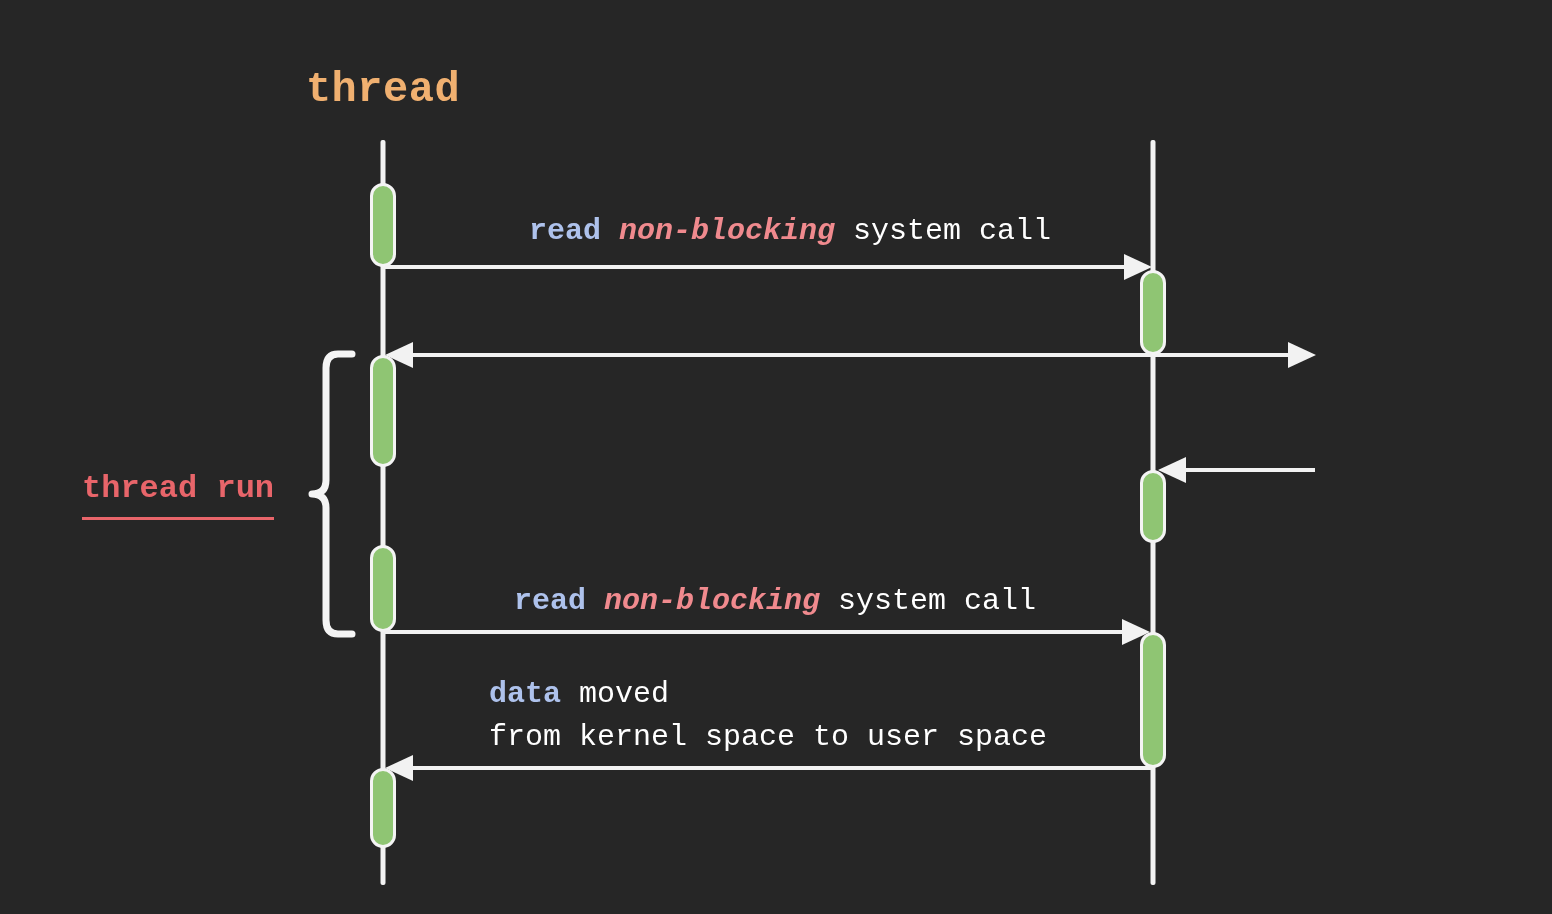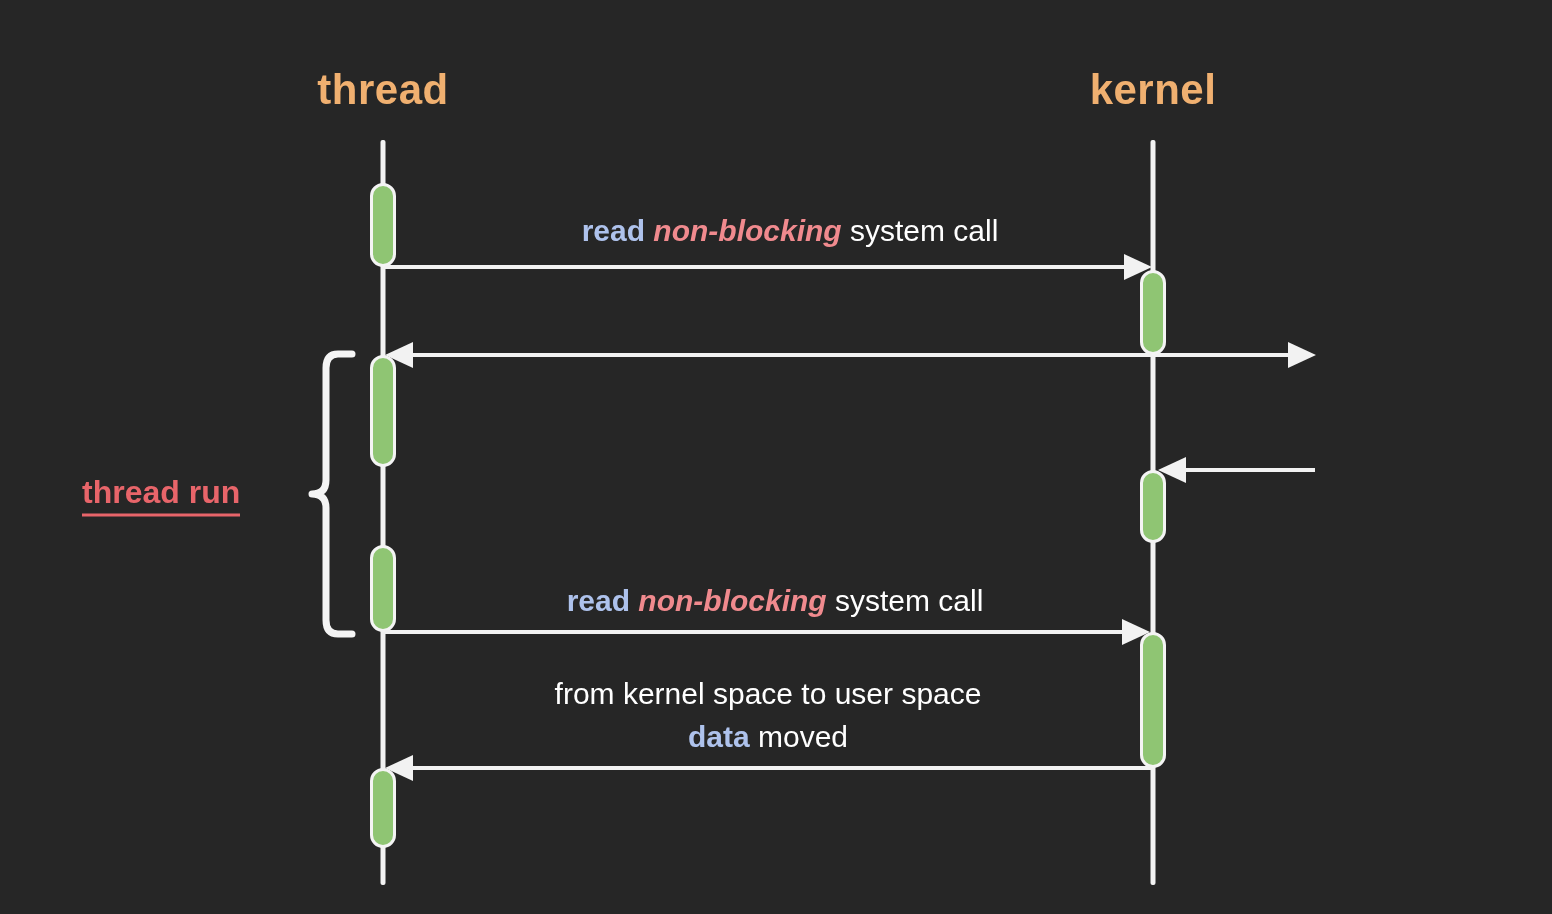--- a/index.html
+++ b/index.html
@@ -5,21 +5,21 @@
   html, body {
     margin: 0;
     padding: 0;
     background: #262626;
   }
   #canvas {
     position: relative;
     width: 1348px;
     height: 914px;
     background: #262626;
-    font-family: Liberation Sans, sans-serif;
+    font-family: Liberation Mono, monospace;
     overflow: hidden;
   }
   .lifeline-title {
     position: absolute;
     font-size: 42px;
     font-weight: bold;
     color: #f0b070;
     letter-spacing: 0.5px;
     white-space: nowrap;
     text-align: center;
@@ -64,21 +64,21 @@
     border-right: 28px solid #f2f2f2;
   }
   .msg-label {
     position: absolute;
     font-size: 30px;
     color: #ffffff;
     white-space: nowrap;
     transform: translateX(-50%);
     line-height: 1.42;
   }
-  .msg-label.centered { text-align: center; }
+  .msg-label.centered { text-align: left; }
   .kw-blue {
     color: #aec2ec;
     font-weight: bold;
   }
   .kw-pink {
     color: #f08a8e;
     font-weight: bold;
     font-style: italic;
   }
   .kw-white-bold {
@@ -91,34 +91,33 @@
     color: #b9c6e8;
     white-space: nowrap;
   }
   .brace-label {
     position: absolute;
     font-size: 32px;
     font-weight: bold;
     color: #e8656a;
     white-space: nowrap;
     border-bottom: 3px solid #e8656a;
-    padding-bottom: 3px;
+    padding-bottom: 10px;
     transform: translateY(-50%);
   }
   .brace-svg {
     position: absolute;
   }
 </style>
 </head>
 <body>
 
 <div id="canvas">
 
   <div class="lifeline-title" style="left:383px; top:66px;">thread</div>
-  <div class="lifeline-title" style="left:1153px; top:66px;">kernel</div>
 
   <div class="lifeline" style="left:383px; top:140px; height:745px;"></div>
   <div class="lifeline" style="left:1153px; top:140px; height:745px;"></div>
 
   <div class="activation" style="left:383px; top:183px; height:84px;"></div>
   <div class="activation" style="left:383px; top:355px; height:112px;"></div>
   <div class="activation" style="left:383px; top:545px; height:87px;"></div>
   <div class="activation" style="left:383px; top:768px; height:80px;"></div>
 
   <div class="activation" style="left:1153px; top:270px; height:85px;"></div>
@@ -140,22 +139,22 @@
   <div class="msg-line" style="left:1185px; top:470px; width:130px;"></div>
   <div class="arrowhead left" style="left:1158px; top:470px;"></div>
 
   <div class="msg-label centered" style="left:775px; top:580px;">
     <span class="kw-blue">read </span><span class="kw-pink">non-blocking </span><span>system call</span>
   </div>
   <div class="msg-line" style="left:385px; top:632px; width:750px;"></div>
   <div class="arrowhead right" style="left:1122px; top:632px;"></div>
 
   <div class="msg-label centered" style="left:768px; top:673px;">
+    <div><span class="kw-blue">data </span><span>moved</span></div>
     <div>from kernel space to user space</div>
-    <div><span class="kw-blue">data </span><span>moved</span></div>
   </div>
   <div class="msg-line" style="left:412px; top:768px; width:740px;"></div>
   <div class="arrowhead left" style="left:385px; top:768px;"></div>
 
   <svg class="brace-svg" style="left:296px; top:348px;" width="64" height="292" viewBox="0 0 64 292">
     <path d="M 56 6 L 42 6 Q 30 6 30 20 L 30 132 Q 30 146 16 146 Q 30 146 30 160 L 30 272 Q 30 286 42 286 L 56 286" fill="none" stroke="#f4f4f4" stroke-width="7" stroke-linecap="round" stroke-linejoin="round"></path>
   </svg>
   <div class="brace-label" style="left:82px; top:495px;">thread run</div>
 
 </div>

